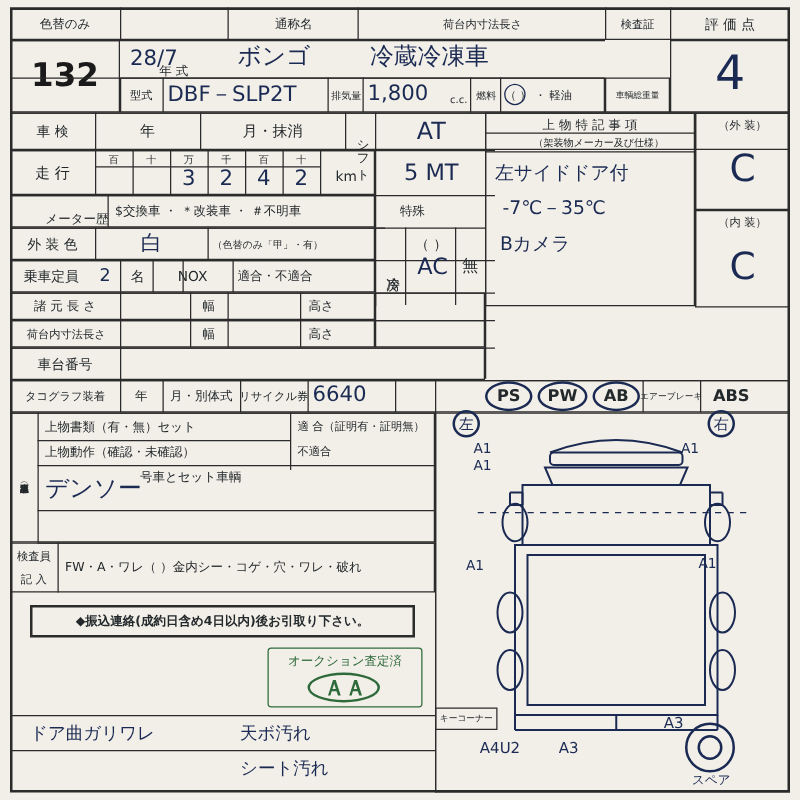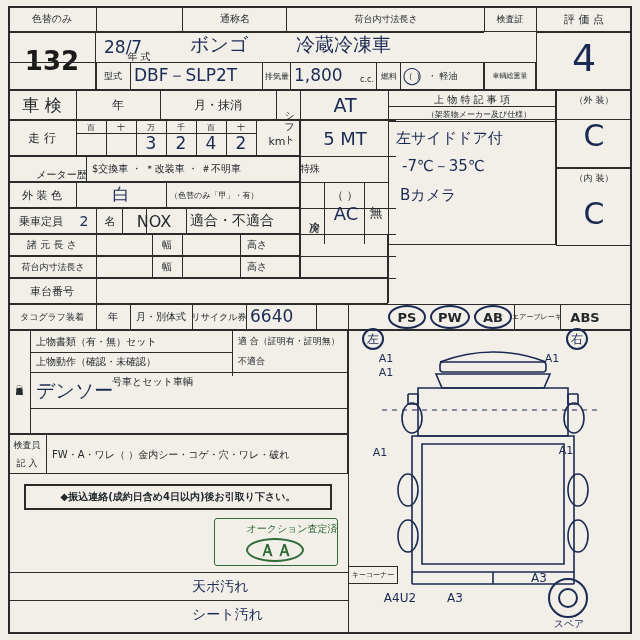--- a/index.html
+++ b/index.html
@@ -100,21 +100,21 @@
 
   <div class="hline" style="left:8px;top:90px;width:624px;"></div>
   <div class="bx" style="left:8px;top:90px;width:624px;height:30px;"></div>
   <div class="vline" style="left:76px;top:90px;height:30px;"></div>
   <div class="vline" style="left:160px;top:90px;height:30px;"></div>
   <div class="vline" style="left:276px;top:90px;height:30px;"></div>
   <div class="vline" style="left:300px;top:90px;height:155px;"></div>
   <div class="vline" style="left:388px;top:90px;height:213px;"></div>
   <div class="vline" style="left:556px;top:90px;height:155px;"></div>
 
-  <div class="lbl" style="left:10px;top:92px;width:64px;height:26px;font-size:17px;">車 検</div>
+  <div class="lbl" style="left:10px;top:92px;width:64px;height:26px;font-size:11px;">車 検</div>
   <div class="lbl" style="left:78px;top:92px;width:80px;height:26px;font-size:12px;">年</div>
   <div class="lbl" style="left:162px;top:92px;width:112px;height:26px;font-size:12px;">月・抹消</div>
   <div class="lbl vert" style="left:278px;top:92px;width:22px;height:60px;font-size:10px;">シフト</div>
 
   <div class="hand" style="left:302px;top:90px;width:86px;height:30px;font-size:19px;">AT</div>
 
   <div class="bx" style="left:388px;top:90px;width:168px;height:155px;"></div>
   <div class="lbl" style="left:390px;top:92px;width:164px;height:15px;font-size:10px;">上 物 特 記 事 項</div>
   <div class="hline" style="left:388px;top:106px;width:168px;"></div>
   <div class="lbl" style="left:390px;top:107px;width:178px;height:14px;font-size:8px;">（架装物メーカー及び仕様）</div>
@@ -159,43 +159,43 @@
   <div class="lbl" style="left:256px;top:130px;width:42px;height:22px;font-size:11px;">km</div>
 
   <div class="hand" style="left:302px;top:120px;width:86px;height:36px;font-size:18px;">5 MT</div>
 
   <div class="hline" style="left:8px;top:156px;width:388px;"></div>
   <div class="bx" style="left:8px;top:156px;width:292px;height:26px;"></div>
   <div class="vline" style="left:86px;top:156px;height:26px;"></div>
   <div class="lbl" style="left:10px;top:158px;width:74px;height:34px;font-size:10px;padding-left:29px;">メーター歴</div>
   <div class="lbl left" style="left:90px;top:158px;width:208px;height:22px;font-size:10px;">$交換車 ・ ＊改装車 ・ ＃不明車</div>
 
-  <div class="lbl" style="left:288px;top:156px;width:44px;height:26px;font-size:10px;text-align:center;">特殊</div>
+  <div class="lbl" style="left:308px;top:156px;width:44px;height:26px;font-size:10px;text-align:center;">特殊</div>
   <div class="hline" style="left:300px;top:182px;width:88px;"></div>
   <div class="lbl" style="left:302px;top:182px;width:86px;height:26px;font-size:11px;">（ ）</div>
 
   <div class="hline" style="left:8px;top:182px;width:300px;"></div>
   <div class="bx" style="left:8px;top:182px;width:292px;height:26px;"></div>
   <div class="vline" style="left:76px;top:182px;height:26px;"></div>
   <div class="vline" style="left:166px;top:182px;height:26px;"></div>
   <div class="lbl" style="left:10px;top:184px;width:64px;height:22px;font-size:11px;">外 装 色</div>
   <div class="hand" style="left:78px;top:181px;width:86px;height:26px;font-size:17px;">白</div>
   <div class="lbl left" style="left:168px;top:184px;width:132px;height:22px;font-size:8px;">（色替のみ「甲」・有）</div>
 
   <div class="hline" style="left:8px;top:208px;width:388px;"></div>
   <div class="bx" style="left:8px;top:208px;width:292px;height:26px;"></div>
   <div class="vline" style="left:96px;top:208px;height:26px;"></div>
   <div class="vline" style="left:122px;top:208px;height:26px;"></div>
   <div class="vline" style="left:146px;top:208px;height:26px;"></div>
   <div class="vline" style="left:186px;top:208px;height:26px;"></div>
   <div class="lbl" style="left:10px;top:210px;width:62px;height:22px;font-size:11px;">乗車定員</div>
   <div class="hand" style="left:72px;top:208px;width:24px;height:26px;font-size:14px;">2</div>
   <div class="lbl" style="left:98px;top:210px;width:24px;height:22px;font-size:11px;">名</div>
-  <div class="lbl" style="left:124px;top:210px;width:60px;height:22px;font-size:16px;">NOX</div>
-  <div class="lbl left" style="left:188px;top:210px;width:110px;height:22px;font-size:14px;">適合・不適合</div>
+  <div class="lbl" style="left:124px;top:210px;width:60px;height:22px;font-size:11px;">NOX</div>
+  <div class="lbl left" style="left:188px;top:210px;width:110px;height:22px;font-size:10px;">適合・不適合</div>
 
   <div class="lbl vert" style="left:302px;top:182px;width:22px;height:62px;font-size:11px;">冷房</div>
   <div class="hand" style="left:324px;top:182px;width:44px;height:62px;font-size:18px;">AC</div>
   <div class="lbl" style="left:364px;top:182px;width:24px;height:62px;font-size:13px;">無</div>
   <div class="vline" style="left:324px;top:182px;height:62px;"></div>
   <div class="vline" style="left:364px;top:182px;height:62px;"></div>
 
   <div class="hline" style="left:8px;top:234px;width:388px;"></div>
   <div class="bx" style="left:8px;top:234px;width:292px;height:22px;"></div>
   <div class="vline" style="left:96px;top:234px;height:22px;"></div>
@@ -274,25 +274,26 @@
   <div class="bx" style="left:8px;top:434px;width:340px;height:40px;"></div>
   <div class="vline" style="left:46px;top:434px;height:40px;"></div>
   <div class="lbl" style="left:9px;top:436px;width:36px;height:18px;font-size:9px;">検査員</div>
   <div class="lbl" style="left:9px;top:454px;width:36px;height:18px;font-size:9px;">記 入</div>
   <div class="lbl left" style="left:50px;top:436px;width:296px;height:36px;font-size:10px;white-space:normal;line-height:17px;">FW・A・ワレ（ ）金内シー・コゲ・穴・ワレ・破れ</div>
 
   <div class="bx" style="left:24px;top:484px;width:308px;height:26px;border-width:2px;"></div>
   <div class="lbl" style="left:26px;top:486px;width:304px;height:22px;font-size:10px;font-weight:bold;">◆振込連絡(成約日含め4日以内)後お引取り下さい。</div>
 
   <div class="bx" style="left:214px;top:518px;width:124px;height:48px;border-color:#2f6b3a;border-width:1px;border-radius:3px;"></div>
-  <div class="lbl" style="left:232px;top:520px;width:120px;height:18px;font-size:10px;color:#2f6b3a;">オークション査定済</div>
+  <div class="lbl" style="left:216px;top:520px;width:120px;height:18px;font-size:10px;color:#2f6b3a;">オークション査定済</div>
   <div class="lbl" style="left:216px;top:538px;width:120px;height:24px;font-size:17px;color:#2f6b3a;font-weight:bold;">ＡＡ</div>
   <div class="ell" style="left:246px;top:538px;width:58px;height:24px;border-color:#2f6b3a;"></div>
 
   <div class="hline" style="left:8px;top:572px;width:340px;"></div>
+  <div class="hand l" style="left:24px;top:574px;width:150px;height:26px;font-size:14px;">ドア曲ガリワレ</div>
   <div class="hand l" style="left:192px;top:574px;width:150px;height:26px;font-size:14px;">天ボ汚れ</div>
   <div class="hand l" style="left:192px;top:602px;width:150px;height:26px;font-size:14px;">シート汚れ</div>
   <div class="hline" style="left:8px;top:600px;width:340px;"></div>
 
   <div class="bx" style="left:348px;top:330px;width:284px;height:304px;"></div>
 
   <div class="circle" style="left:362px;top:328px;width:22px;height:22px;"></div>
   <div class="hand" style="left:362px;top:328px;width:22px;height:22px;font-size:12px;">左</div>
   <div class="circle" style="left:566px;top:328px;width:22px;height:22px;"></div>
   <div class="hand" style="left:566px;top:328px;width:22px;height:22px;font-size:12px;">右</div>

